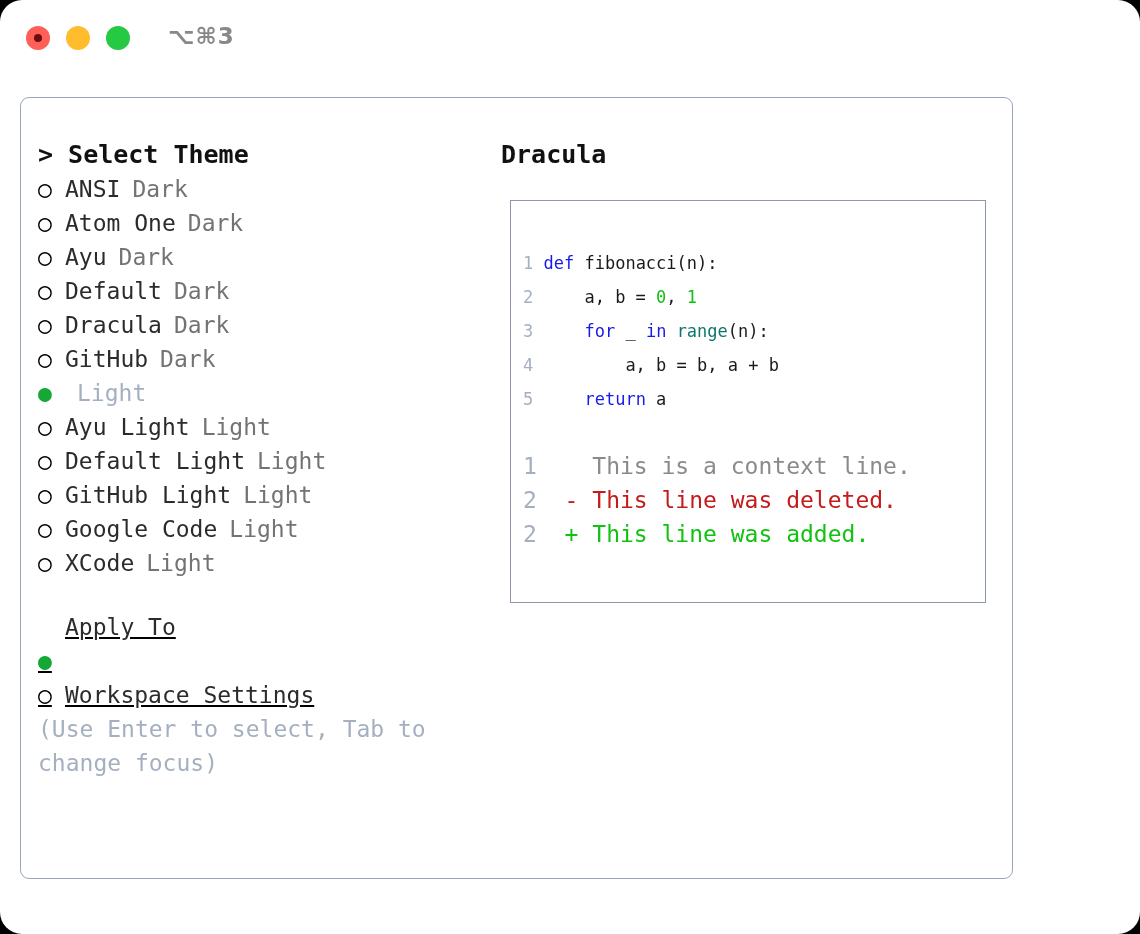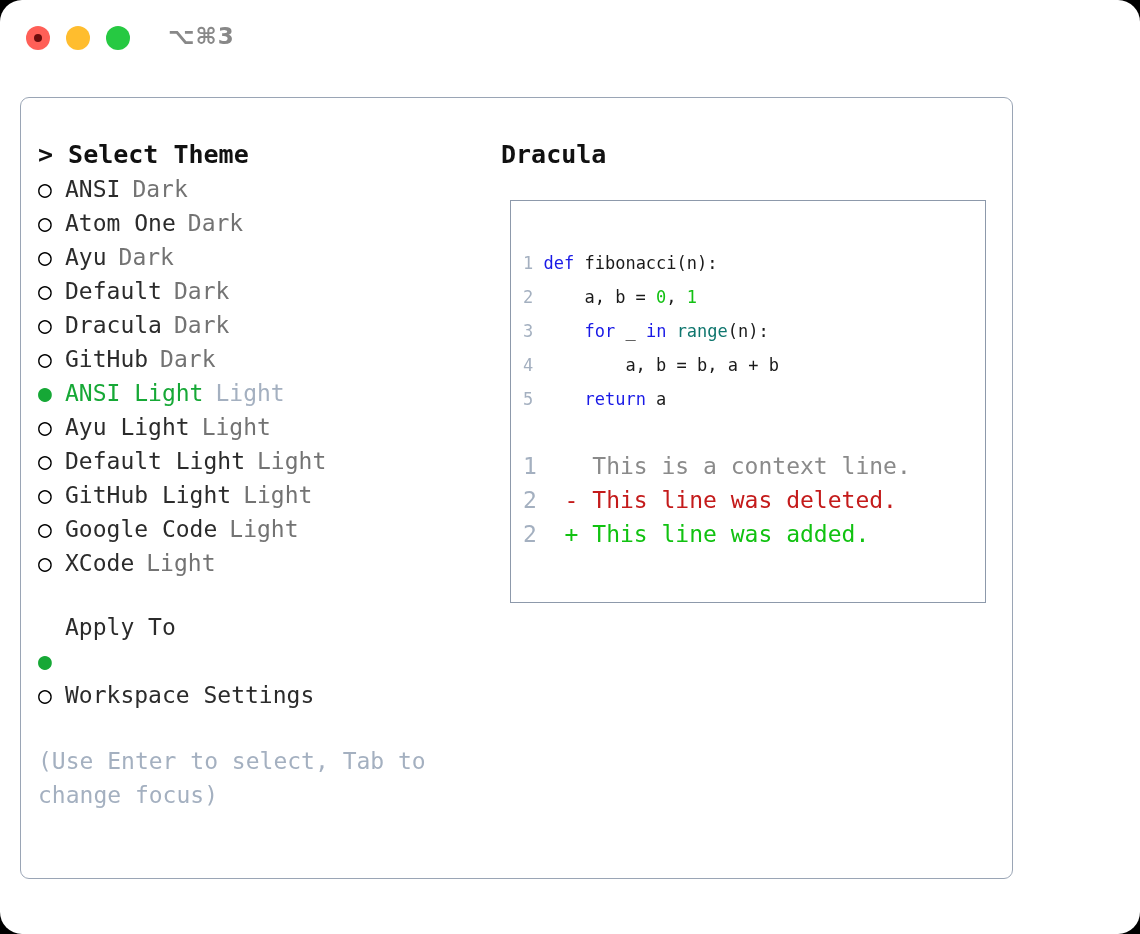--- a/index.html
+++ b/index.html
@@ -122,31 +122,30 @@
     width: 27px;
     flex: 0 0 27px;
     font-size: 23px;
   }
   .opt-name { color: #2b2b2b; }
   .opt-variant { color: #737373; padding-left: 12px; }
   .opt-row.selected .marker,
   .opt-row.selected .opt-name { color: #16a836; }
   .opt-row.selected .opt-variant { color: #a4b0c0; }
 
-  .apply-block { margin-top: 30px; }
+  .apply-block { margin-top: 30px; text-decoration: underline; }
   .apply-heading {
     font-size: 23px;
     color: #2b2b2b;
     line-height: 34px;
     padding-left: 27px;
     white-space: pre;
   }
 
   .hint {
-    margin-top: 32px;
     font-size: 23px;
     line-height: 34px;
     color: #a4b0c0;
     width: 420px;
     white-space: pre-wrap;
   }
 
   
   .right-pane {
     position: absolute;
@@ -209,21 +208,21 @@
 
       <div class="left-pane">
         <div class="pane-title">&gt; Select Theme</div>
         <ul class="theme-list" id="theme-list">
             <li class="opt-row"><span class="marker">○</span><span class="opt-name">ANSI</span><span class="opt-variant">Dark</span></li>
             <li class="opt-row"><span class="marker">○</span><span class="opt-name">Atom One</span><span class="opt-variant">Dark</span></li>
             <li class="opt-row"><span class="marker">○</span><span class="opt-name">Ayu</span><span class="opt-variant">Dark</span></li>
             <li class="opt-row"><span class="marker">○</span><span class="opt-name">Default</span><span class="opt-variant">Dark</span></li>
             <li class="opt-row"><span class="marker">○</span><span class="opt-name">Dracula</span><span class="opt-variant">Dark</span></li>
             <li class="opt-row"><span class="marker">○</span><span class="opt-name">GitHub</span><span class="opt-variant">Dark</span></li>
-            <li class="opt-row selected"><span class="marker">●</span><span class="opt-name">ANSI Light</span><span class="opt-variant">Light</span></li>
+            <li class="opt-row selected"><span class="marker">●</span><span class="opt-variant">Light</span></li>
             <li class="opt-row"><span class="marker">○</span><span class="opt-name">Ayu Light</span><span class="opt-variant">Light</span></li>
             <li class="opt-row"><span class="marker">○</span><span class="opt-name">Default Light</span><span class="opt-variant">Light</span></li>
             <li class="opt-row"><span class="marker">○</span><span class="opt-name">GitHub Light</span><span class="opt-variant">Light</span></li>
             <li class="opt-row"><span class="marker">○</span><span class="opt-name">Google Code</span><span class="opt-variant">Light</span></li>
             <li class="opt-row"><span class="marker">○</span><span class="opt-name">XCode</span><span class="opt-variant">Light</span></li>
           </ul>
 
         <div class="apply-block">
           <div class="apply-heading">Apply To</div>
           <ul class="apply-list" id="apply-list">

